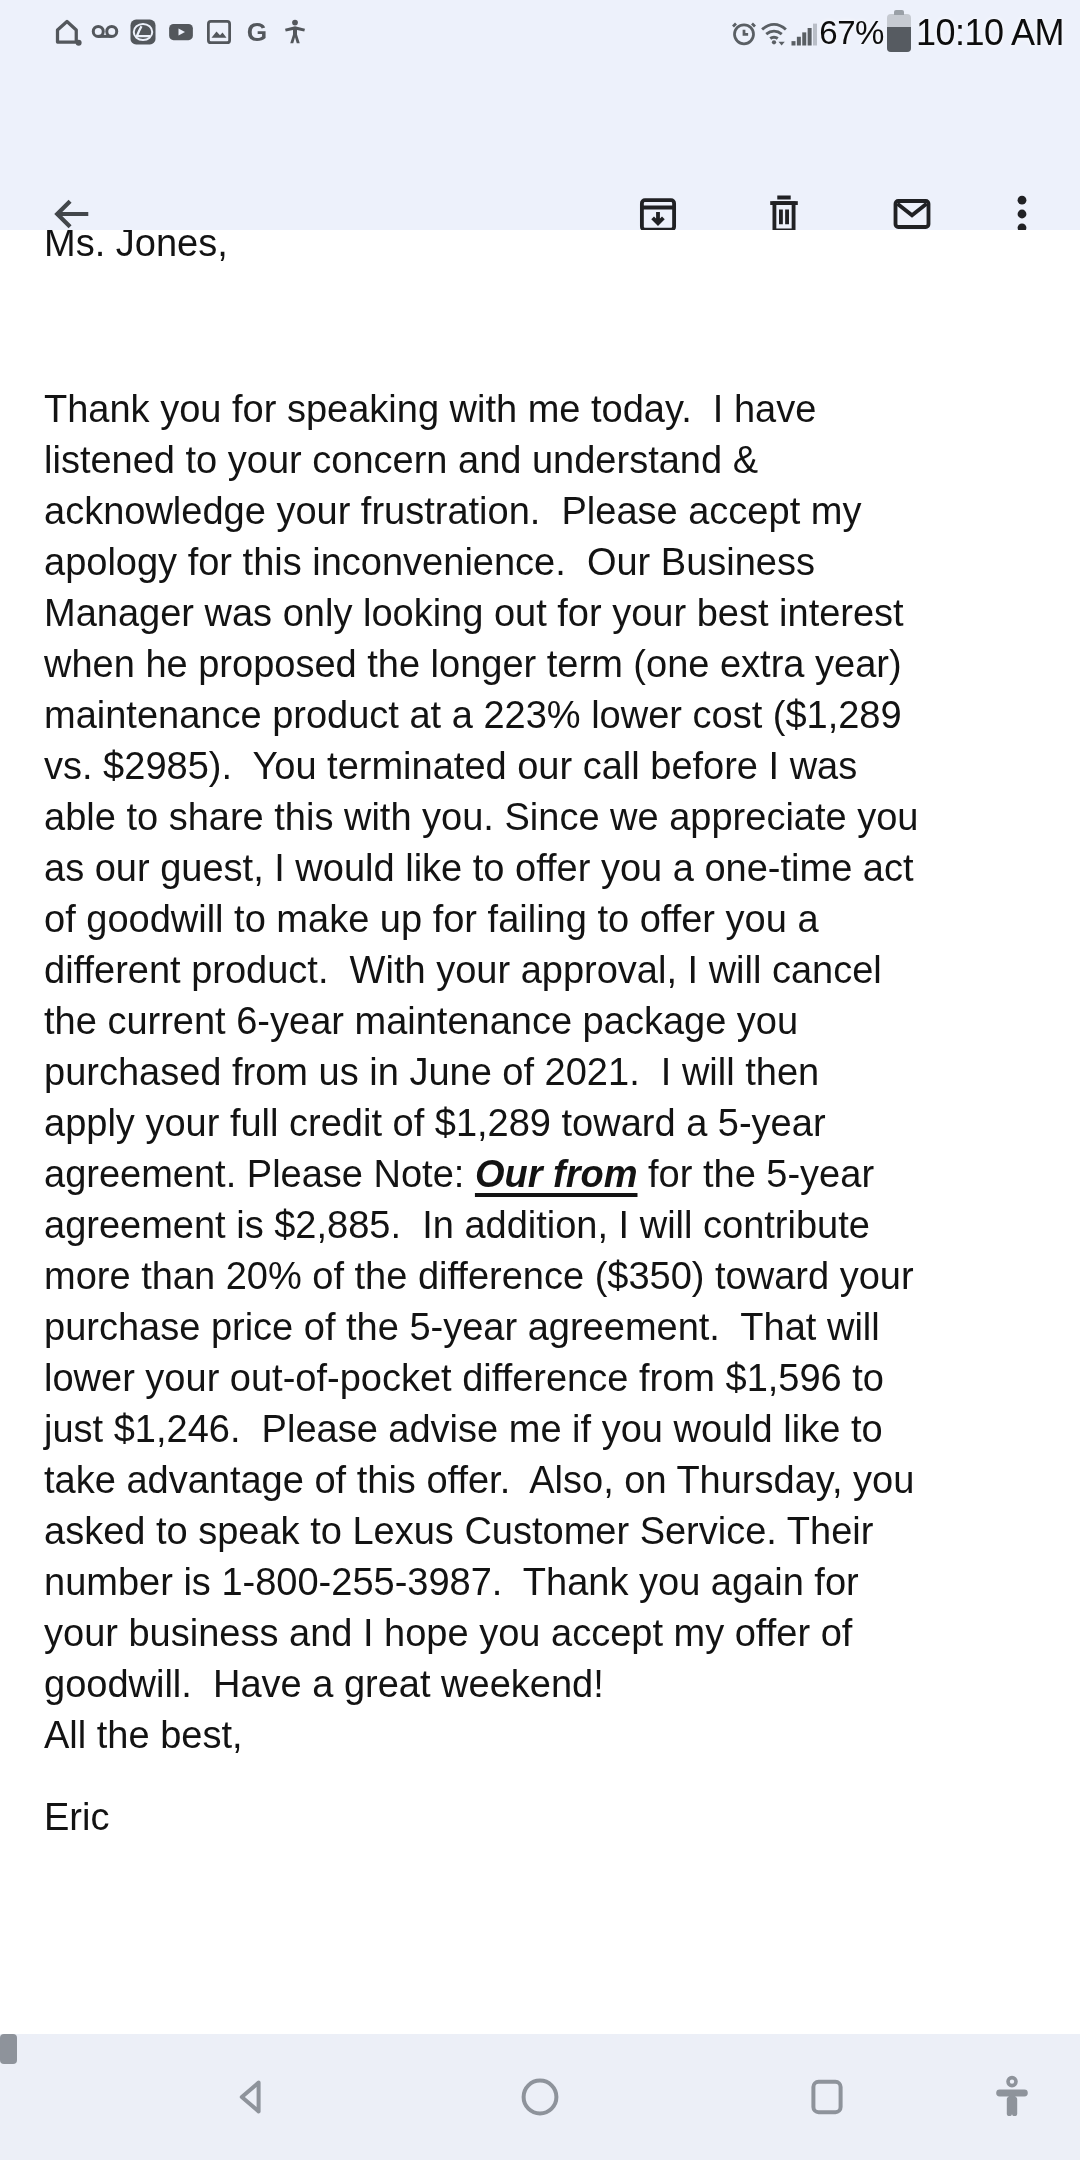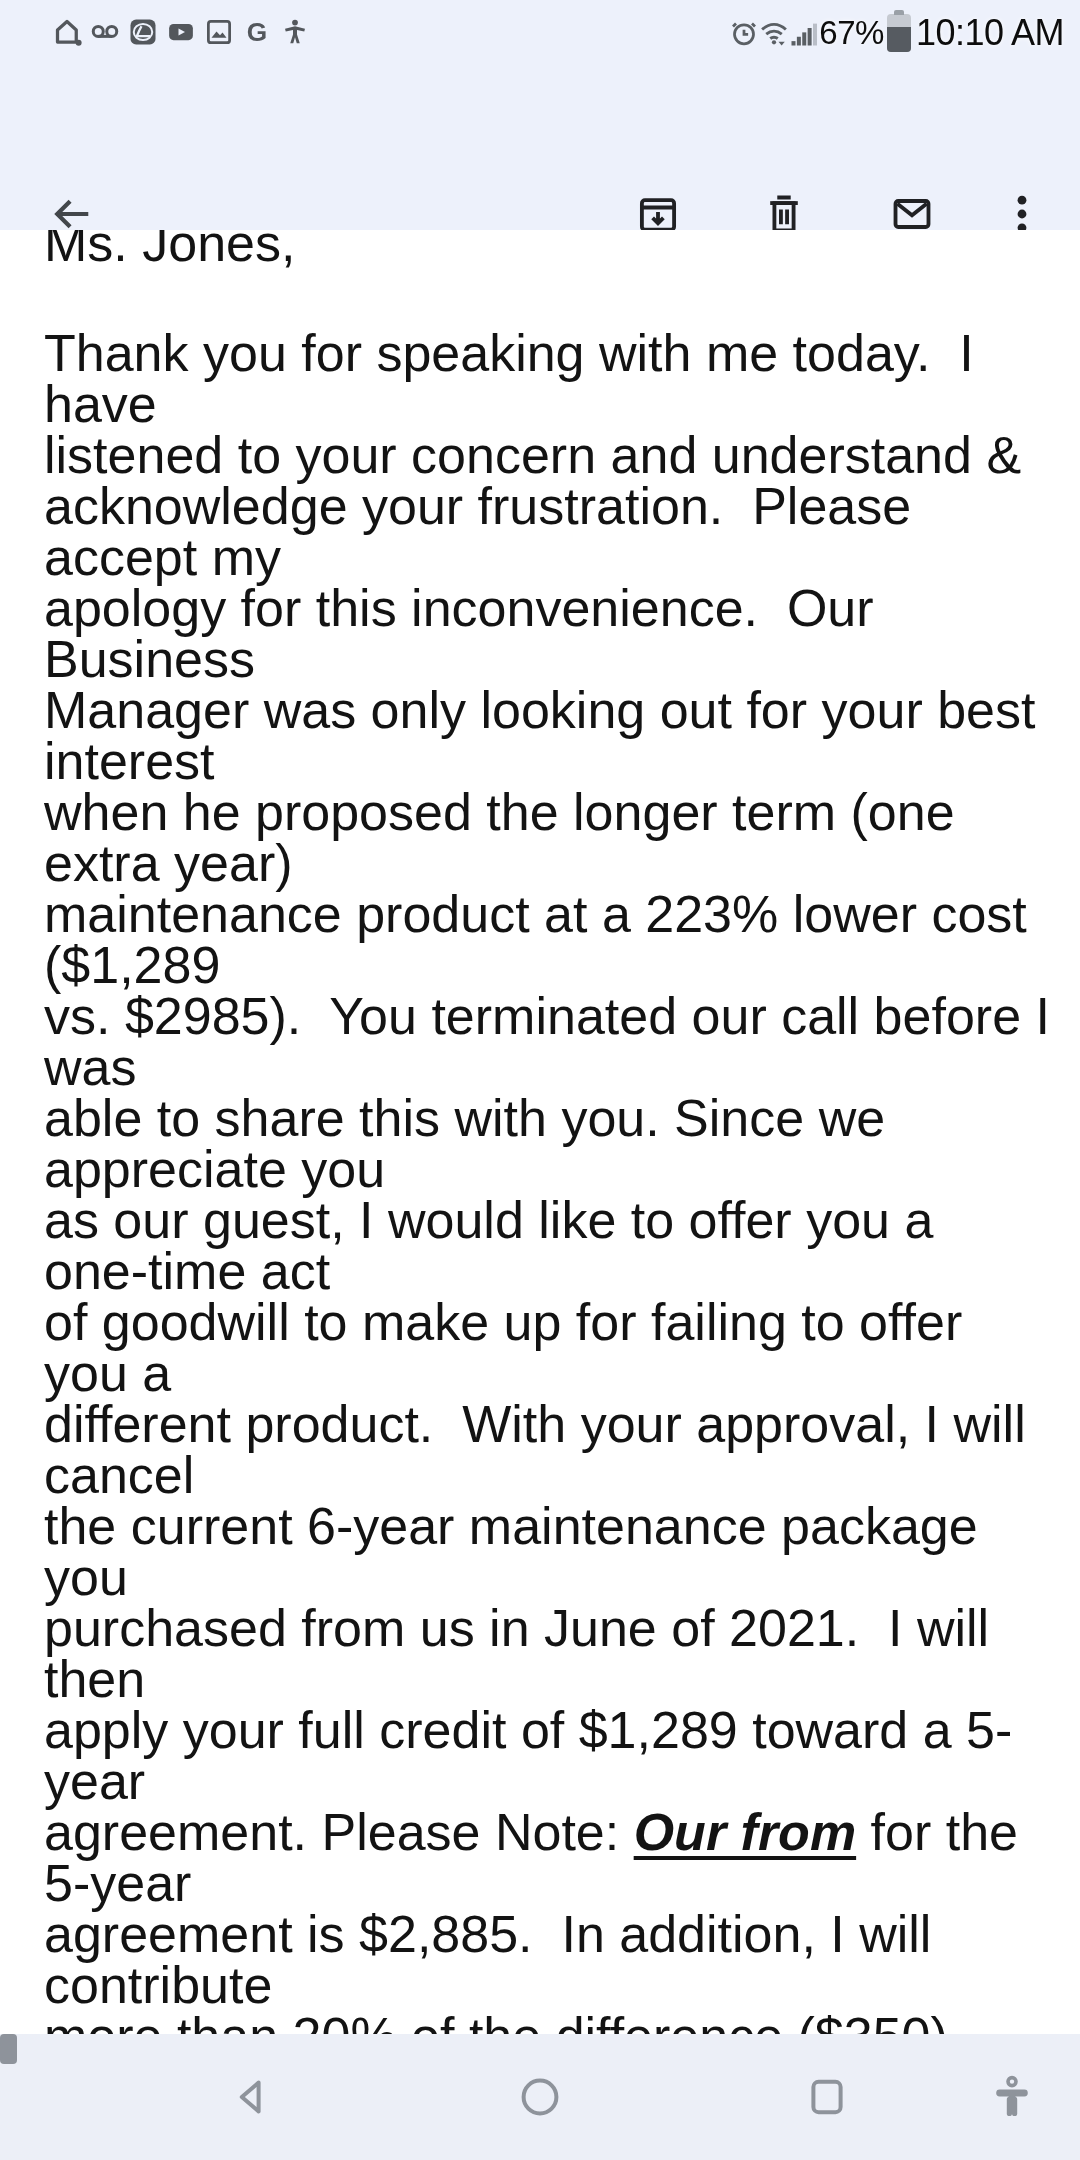--- a/index.html
+++ b/index.html
@@ -60,24 +60,24 @@
   .btn-delete  { left:756px; }
   .btn-mail    { left:884px; }
   .btn-more    { left:994px; }
 
   
   .email-scroll {
     position:absolute; top:230px; left:0; width:1080px; height:1804px;
     background:#ffffff; overflow:hidden;
     padding:0 30px 0 44px;
     color:#131313;
-    font-size:52px; line-height:51px;
+    font-size:38px; line-height:51px;
   }
   .salutation { margin-top:-12px; }
-  .paragraph  { margin-top:59px; white-space:pre-wrap; }
+  .paragraph  { margin-top:115px; white-space:pre-wrap; }
   .emph {
     font-weight:bold; font-style:italic;
     text-decoration:underline;
     text-decoration-thickness:4px;
     text-underline-offset:6px;
   }
   .closing   { }
   .signature { margin-top:31px; }
 
   
@@ -242,20 +242,21 @@
 more than 20% of the difference ($350) toward your
 purchase price of the 5-year agreement.  That will
 lower your out-of-pocket difference from $1,596 to
 just $1,246.  Please advise me if you would like to
 take advantage of this offer.  Also, on Thursday, you
 asked to speak to Lexus Customer Service. Their
 number is 1-800-255-3987.  Thank you again for
 your business and I hope you accept my offer of
 goodwill.  Have a great weekend!</span></div>
   <div class="closing">All the best,</div>
+  <div class="signature">Eric</div>
 </div>
 
 <div class="nav-bar">
   <div class="nav-shortcut"></div>
   <div class="nav-btn nav-back">
     <svg viewBox="0 0 24 24">
         <path d="M15.8 4.8 L7.4 12 L15.8 19.2 Z" fill="none" stroke="currentColor" stroke-width="2" stroke-linejoin="round"></path>
       </svg>
   </div>
   <div class="nav-btn nav-home">

